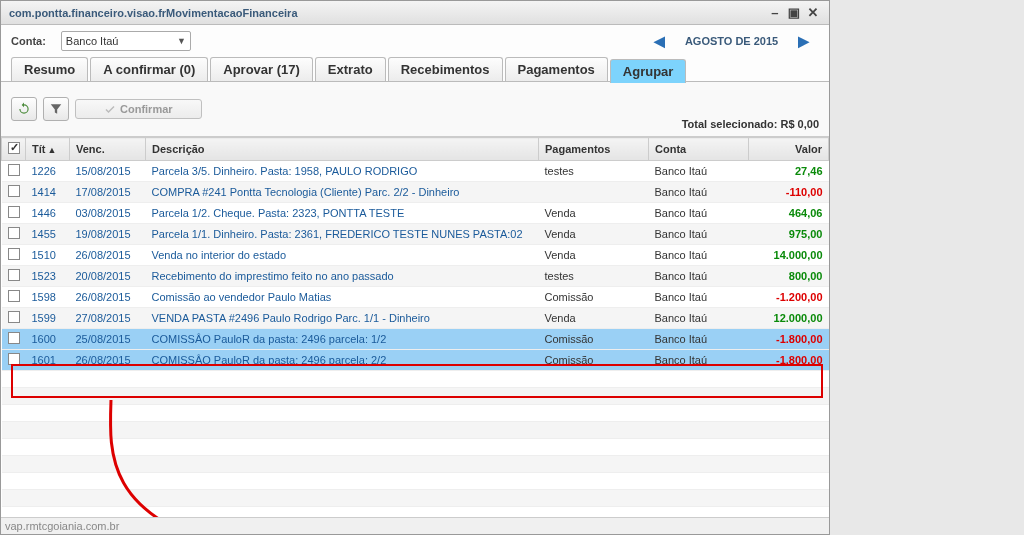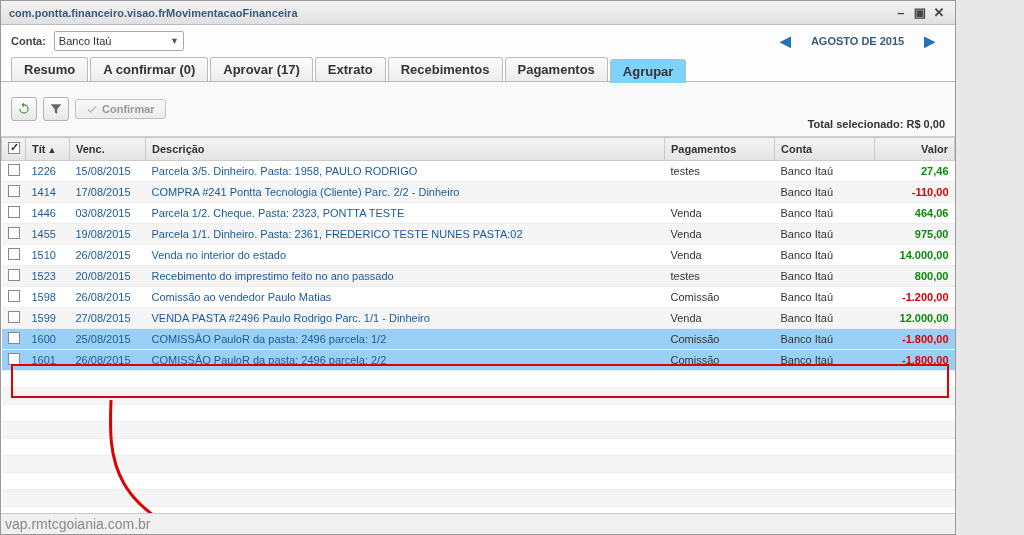--- a/index.html
+++ b/index.html
@@ -3,21 +3,21 @@
 <meta charset="utf-8">
 <style>
   * { box-sizing: border-box; margin: 0; padding: 0; }
   body {
     font-family: Verdana, Arial, sans-serif;
     font-size: 11px;
     background: #e8e8e8;
     color: #333;
   }
   .window {
-    width: 956px;
+    width: 830px;
     height: 535px;
     background: #fdfdfd;
     border: 1px solid #999;
     position: relative;
     display: flex;
     flex-direction: column;
     overflow: hidden;
   }
   .titlebar {
     background: linear-gradient(#f4f4f4, #e0e0e0);
@@ -36,21 +36,21 @@
     text-align: center;
     cursor: pointer;
     color: #444;
     font-weight: bold;
     font-size: 13px;
   }
   .toolbar-row {
     padding: 6px 10px 0 10px;
     display: flex;
     align-items: center;
-    gap: 8px;
+    gap: 15px;
   }
   .label { font-weight: bold; color: #444; }
   .combo {
     border: 1px solid #aaa;
     background: #fff;
     padding: 2px 4px;
     width: 130px;
     height: 20px;
     display: inline-flex;
     align-items: center;
@@ -110,21 +110,21 @@
     background: linear-gradient(#fefefe, #e8e8e8);
     display: inline-flex;
     align-items: center;
     justify-content: center;
     cursor: pointer;
   }
   .btn-confirm {
     border: 1px solid #c0c0c0;
     border-radius: 3px;
     background: linear-gradient(#f8f8f8, #ececec);
-    padding: 3px 10px;
+    padding: 3px 28px;
     display: inline-flex;
     align-items: center;
     gap: 4px;
     color: #999;
     cursor: default;
     font-weight: bold;
   }
   .total-sel {
     margin-left: auto;
     font-weight: bold;
@@ -208,21 +208,21 @@
   .annotation-curve {
     position: absolute;
     left: 100px;
     top: 258px;
     width: 140px;
     height: 160px;
     z-index: 6;
     pointer-events: none;
   }
   .statusbar {
-    font-size: 14px;
+    font-size: 11px;
     color: #888;
     padding: 2px 4px;
     border-top: 1px solid #ccc;
     background: #f0f0f0;
   }
   .blank-rows td { height: 17px; }
 </style>
 </head>
 <body>
 

